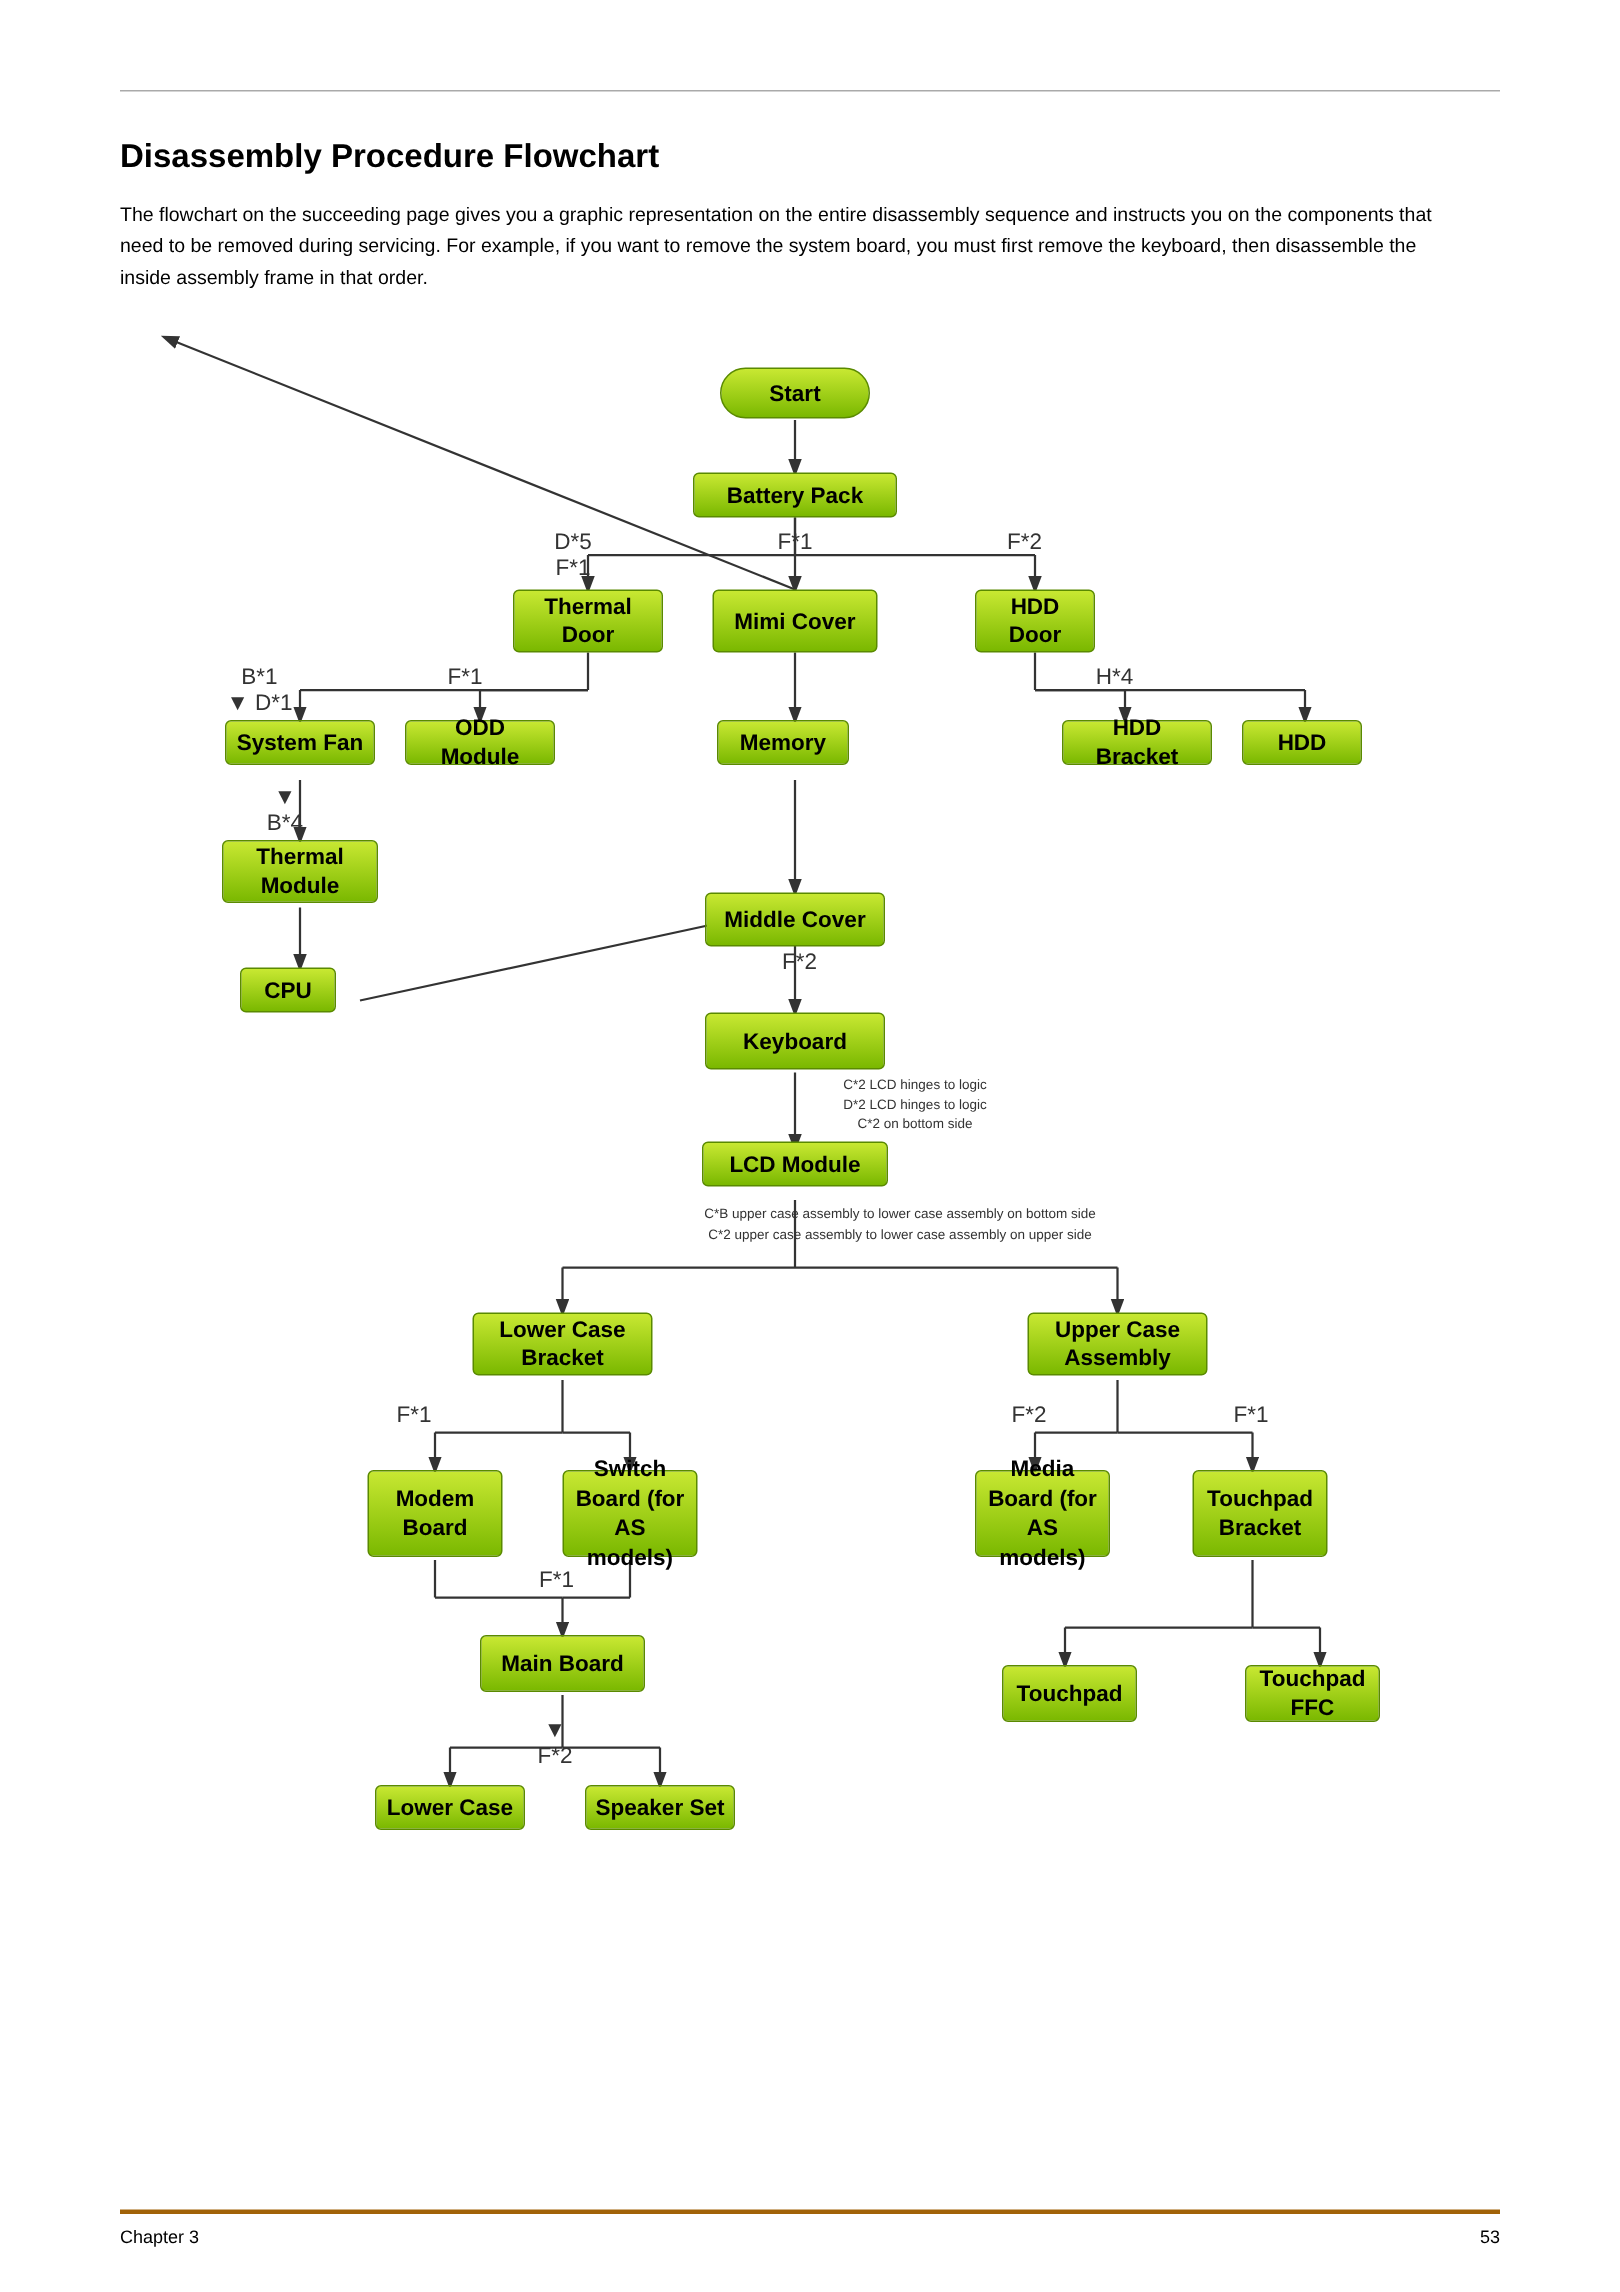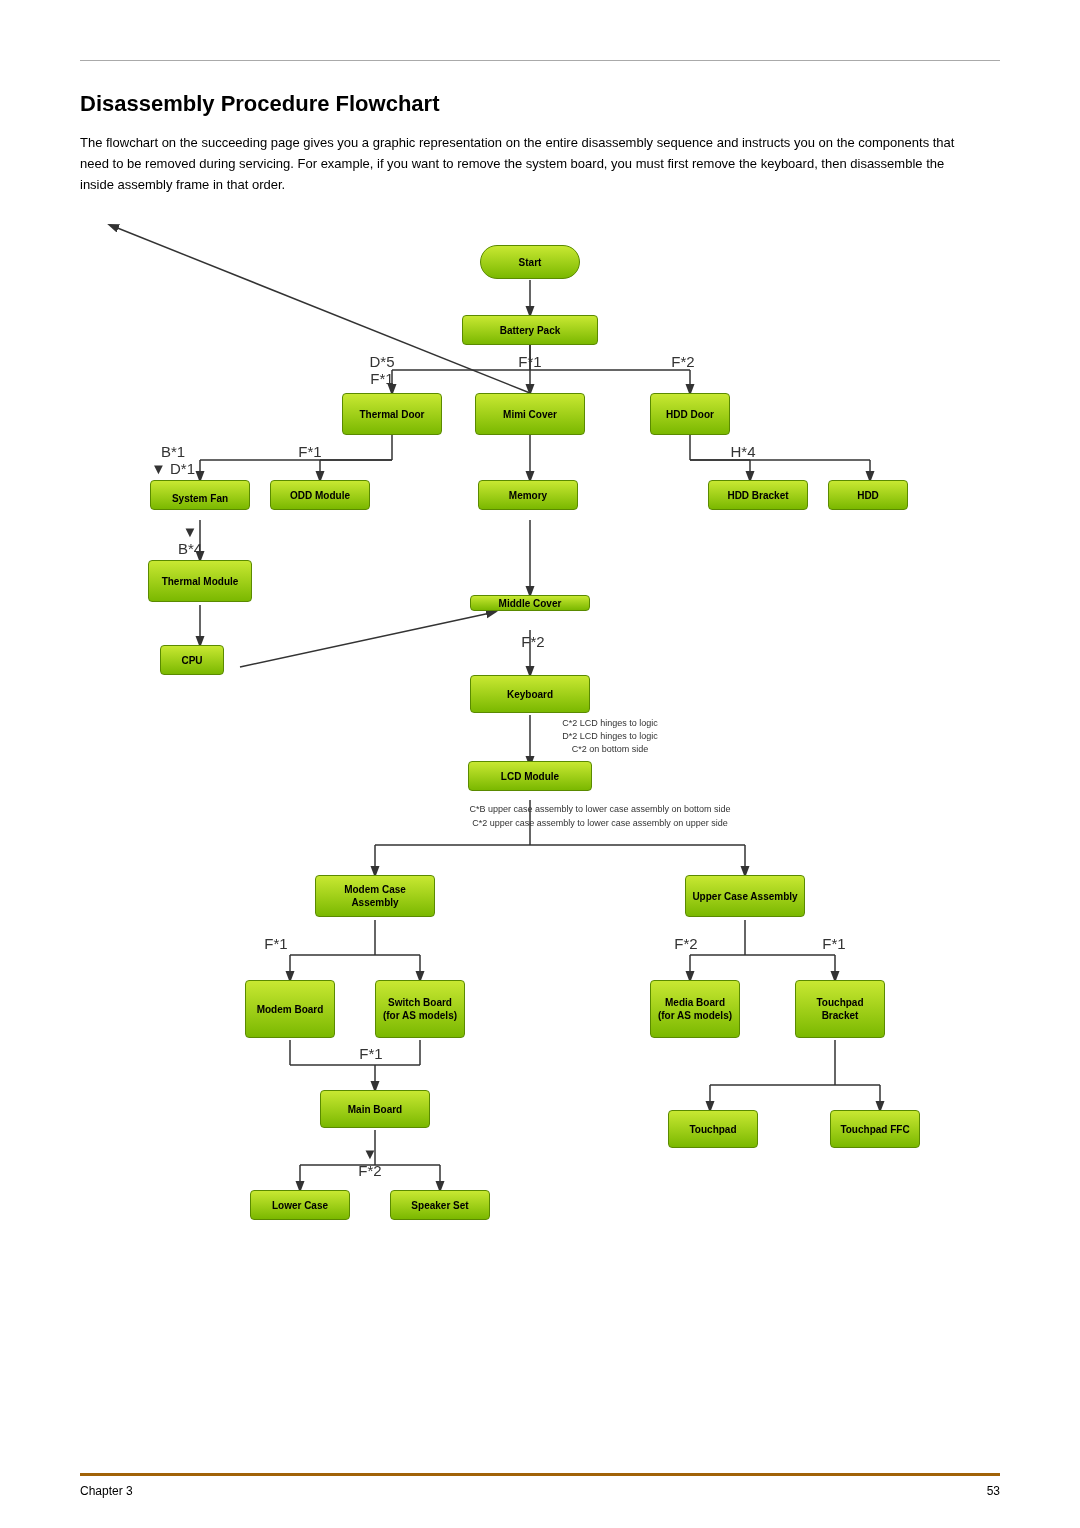--- a/index.html
+++ b/index.html
@@ -35,21 +35,21 @@
       margin: 0 auto;
       height: 1100px;
     }
     
     .node {
       position: absolute;
       display: flex;
       align-items: center;
       justify-content: center;
       text-align: center;
-      font-size: 10px;
+      font-size: 15px;
       font-weight: bold;
       color: #000;
       border-radius: 4px;
       background: linear-gradient(180deg, #c8e832 0%, #7ab800 100%);
       border: 1px solid #5a8a00;
       padding: 4px 6px;
       line-height: 1.3;
     }
     .node.oval {
       border-radius: 20px;
@@ -212,21 +212,21 @@
     <div class="connector-label" style="left:618px;top:218px;width:30px;">H*4</div>
 
     <div class="node" style="left:40px;top:255px;width:100px;height:30px;align-items:flex-end;">
       <span>System Fan</span>
     </div>
 
     <div class="node" style="left:160px;top:255px;width:100px;height:30px;">
       <span>ODD Module</span>
     </div>
 
-    <div class="node" style="left:368px;top:255px;width:100px;height:30px;">
+    <div class="node" style="left:368px;top:255px;width:88px;height:30px;">
       <span>Memory</span>
     </div>
 
     <div class="node" style="left:598px;top:255px;width:100px;height:30px;">
       <span>HDD Bracket</span>
     </div>
 
     <div class="node" style="left:718px;top:255px;width:80px;height:30px;">
       <span>HDD</span>
     </div>
@@ -234,21 +234,21 @@
     <div class="connector-label" style="left:60px;top:298px;width:40px;">▼ B*4</div>
 
     <div class="node" style="left:38px;top:335px;width:104px;height:42px;">
       <span>Thermal Module</span>
     </div>
 
     <div class="node" style="left:50px;top:420px;width:64px;height:30px;">
       <span>CPU</span>
     </div>
 
-    <div class="node" style="left:360px;top:370px;width:120px;height:16px;">
+    <div class="node" style="left:360px;top:370px;width:120px;height:36px;">
       <span>Middle Cover</span>
     </div>
 
     <div class="connector-label" style="left:403px;top:408px;width:40px;">F*2</div>
 
     <div class="node" style="left:360px;top:450px;width:120px;height:38px;">
       <span>Keyboard</span>
     </div>
 
     <div class="connector-label" style="left:360px;top:492px;width:280px;font-size:9px;line-height:1.4;">
@@ -258,21 +258,21 @@
     <div class="node" style="left:358px;top:536px;width:124px;height:30px;">
       <span>LCD Module</span>
     </div>
 
     <div class="connector-label" style="left:280px;top:578px;width:420px;font-size:9px;line-height:1.5;">
       C*B upper case assembly to lower case assembly on bottom side<br>
       C*2 upper case assembly to lower case assembly on upper side
     </div>
 
     <div class="node" style="left:205px;top:650px;width:120px;height:42px;">
-      <span>Modem Case Assembly</span>
+      <span>Lower Case Bracket</span>
     </div>
 
     <div class="node" style="left:575px;top:650px;width:120px;height:42px;">
       <span>Upper Case Assembly</span>
     </div>
 
     <div class="connector-label" style="left:148px;top:710px;width:36px;">F*1</div>
     <div class="connector-label" style="left:558px;top:710px;width:36px;">F*2</div>
     <div class="connector-label" style="left:706px;top:710px;width:36px;">F*1</div>
 

